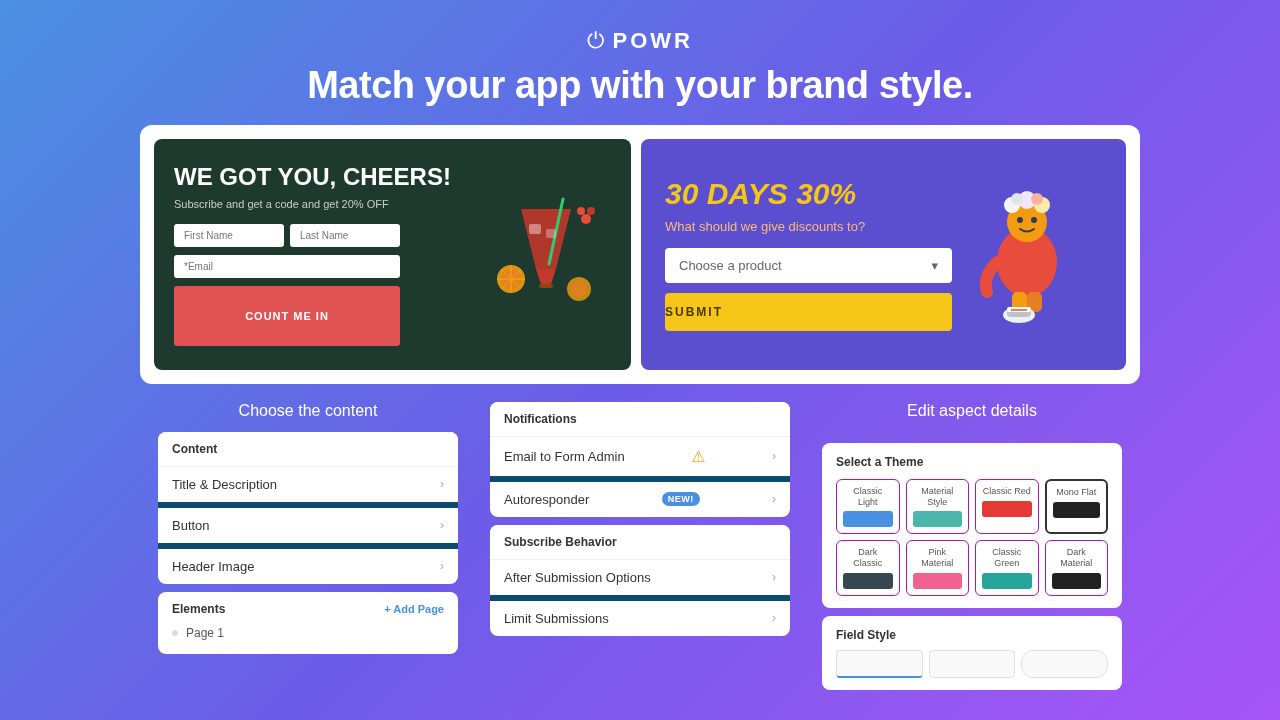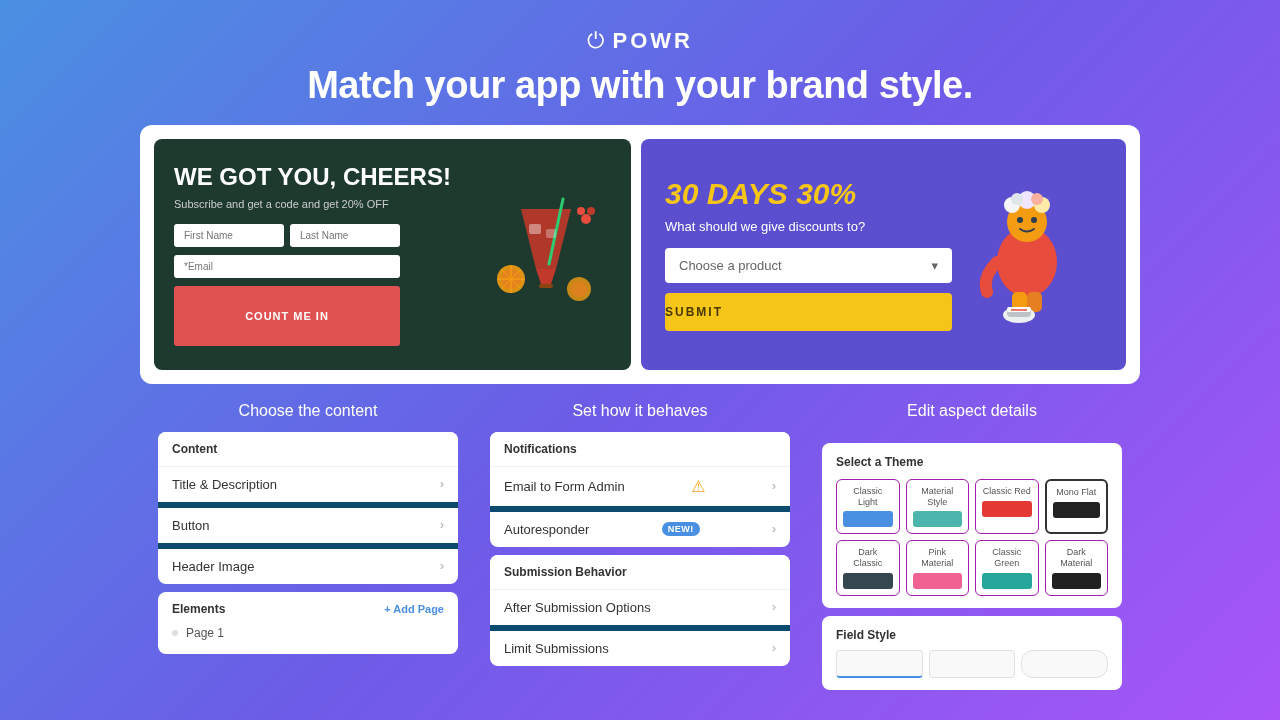--- a/index.html
+++ b/index.html
@@ -131,21 +131,21 @@
       min-height: 170px;
     }
     .banner-right h2 {
       color: #f5c518;
       font-size: 30px;
       font-weight: 900;
       font-style: italic;
       margin-bottom: 8px;
     }
     .banner-right p {
-      color: #ffffff;
+      color: #fdba74;
       font-size: 13px;
       margin-bottom: 14px;
     }
     .product-select {
       background: white;
       border: none;
       border-radius: 4px;
       padding: 10px 14px;
       font-size: 13px;
       color: #666;
@@ -462,36 +462,35 @@
         <span class="add-page-btn">+ Add Page</span>
       </div>
       <div class="page-item">
         <span class="page-dot"></span>
         <span>Page 1</span>
       </div>
     </div>
   </div>
 
   <div class="col">
-    <div class="col-title">Set how it behaves</div>
     <div class="panel">
       <div class="panel-header">Notifications</div>
       <div class="panel-item">
         <span>Email to Form Admin</span>
         <span class="panel-item-warning">⚠</span>
         <span class="chevron">›</span>
       </div>
       <div class="panel-item">
         <span>Autoresponder</span>
         <span class="panel-item-badge">NEW!</span>
         <span class="chevron">›</span>
       </div>
     </div>
     <div class="panel">
-      <div class="panel-header">Submission Behavior</div>
+      <div class="panel-header">Subscribe Behavior</div>
       <div class="panel-item">
         <span>After Submission Options</span>
         <span class="chevron">›</span>
       </div>
       <div class="panel-item">
         <span>Limit Submissions</span>
         <span class="chevron">›</span>
       </div>
     </div>
   </div>

